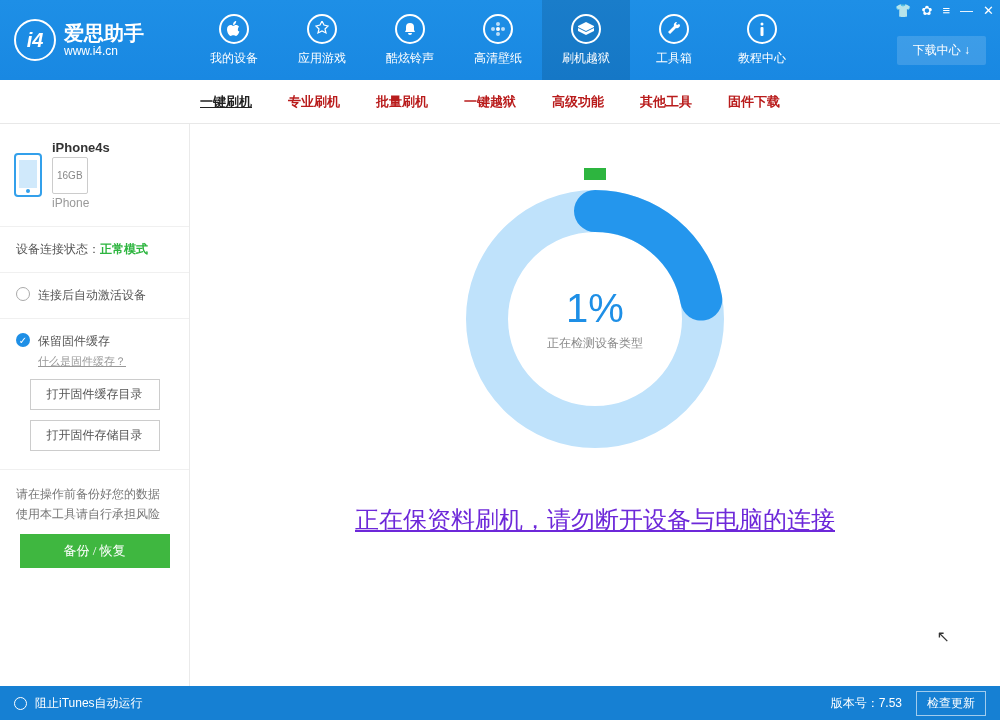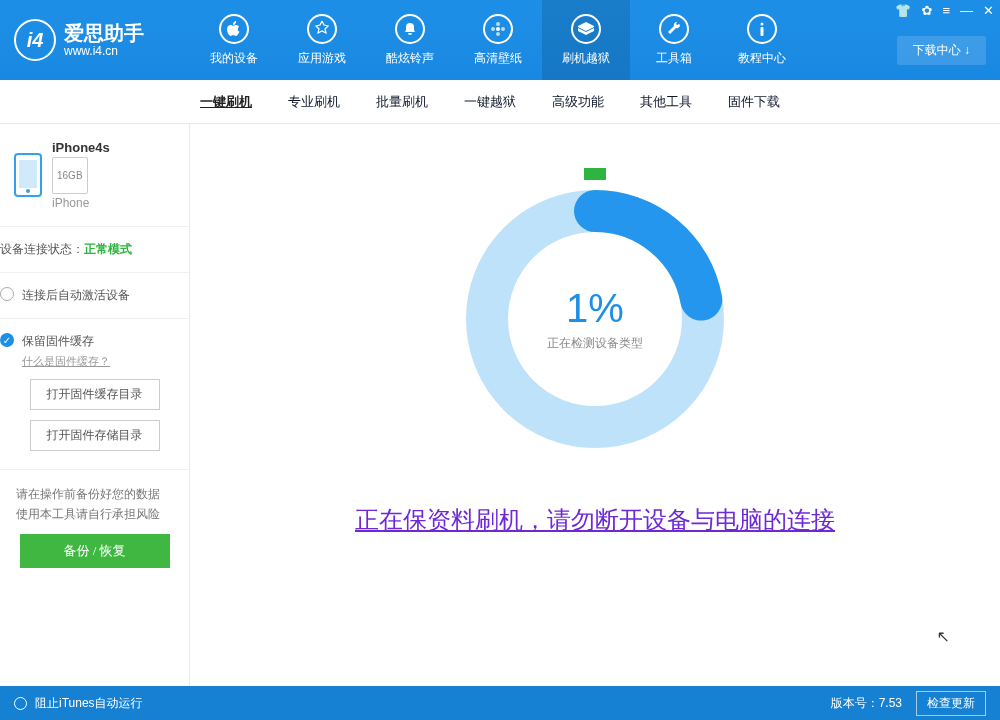--- a/index.html
+++ b/index.html
@@ -19,35 +19,35 @@
 .nav-icon { width: 30px; height: 30px; border: 2px solid #fff; border-radius: 50%; display: flex; align-items: center; justify-content: center; }
 .nav-icon svg { fill: #fff; }
 .nav-label { font-size: 12px; }
 
 .win-controls { position: absolute; top: 4px; right: 6px; display: flex; gap: 10px; color: #fff; }
 .win-controls span { font-size: 13px; cursor: pointer; line-height: 14px; }
 .dl-center { position: absolute; top: 36px; right: 14px; background: rgba(255,255,255,0.15); color: #fff; font-size: 12px; padding: 6px 16px; border-radius: 2px; cursor: pointer; }
 
 
 .subtabs { height: 44px; background: #fff; border-bottom: 1px solid #e8e8e8; display: flex; align-items: center; padding-left: 200px; gap: 36px; }
-.subtab { font-size: 13px; color: #0f172a; cursor: pointer; padding: 4px 0; }
+.subtab { font-size: 13px; color: #b91c1c; cursor: pointer; padding: 4px 0; font-weight: bold; }
 .subtab.active { color: #222; font-weight: bold; text-decoration: underline; }
 
 
 .body { display: flex; height: 562px; }
 .sidebar { width: 190px; border-right: 1px solid #eaeaea; display: flex; flex-direction: column; }
 .device-block { display: flex; align-items: center; padding: 16px 14px; border-bottom: 1px solid #f0f0f0; gap: 10px; }
 .phone-icon { width: 28px; height: 44px; border: 2px solid #33a0eb; border-radius: 4px; position: relative; }
 .phone-icon::before { content: ""; position: absolute; top: 5px; left: 3px; right: 3px; bottom: 7px; background: #d0e9fb; }
 .phone-icon::after { content: ""; position: absolute; bottom: 2px; left: 50%; width: 4px; height: 4px; margin-left: -2px; border-radius: 50%; background: #33a0eb; }
 .device-info .name { font-size: 13px; font-weight: bold; color: #333; }
 .device-info .cap { display: inline-block; font-size: 10px; color: #888; border: 1px solid #ccc; padding: 12px 4px; border-radius: 2px; margin-top: 2px; }
 .device-info .type { font-size: 12px; color: #999; margin-top: 2px; }
 
-.side-row { padding: 14px 0; font-size: 12px; color: #555; border-bottom: 1px solid #f0f0f0; }
+.side-row { padding: 14px 16px; font-size: 12px; color: #555; border-bottom: 1px solid #f0f0f0; }
 .status-val { color: #2db53f; font-weight: bold; }
 .radio-row, .check-row { display: flex; align-items: flex-start; gap: 8px; }
 .radio { width: 14px; height: 14px; border: 1px solid #aaa; border-radius: 50%; }
 .check { width: 14px; height: 14px; border-radius: 50%; background: #1e8fe6; display: flex; align-items: center; justify-content: center; color: #fff; font-size: 10px; }
 .link-q { color: #999; text-decoration: underline; font-size: 11px; margin-left: 22px; margin-top: 4px; cursor: pointer; }
 .side-btn { display: block; width: 130px; margin: 10px auto 0; padding: 6px 0; text-align: center; font-size: 12px; color: #555; border: 1px solid #ccc; background: #fff; cursor: pointer; }
 .side-btn:first-of-type { margin-top: 10px; }
 .warning { padding: 14px 16px; font-size: 12px; color: #777; line-height: 20px; }
 .backup-btn { display: block; margin: 10px auto 0; width: 150px; padding: 8px 0; background: #3fb740; color: #fff; text-align: center; font-size: 13px; border: none; cursor: pointer; font-family: Liberation Serif, serif; }
 

